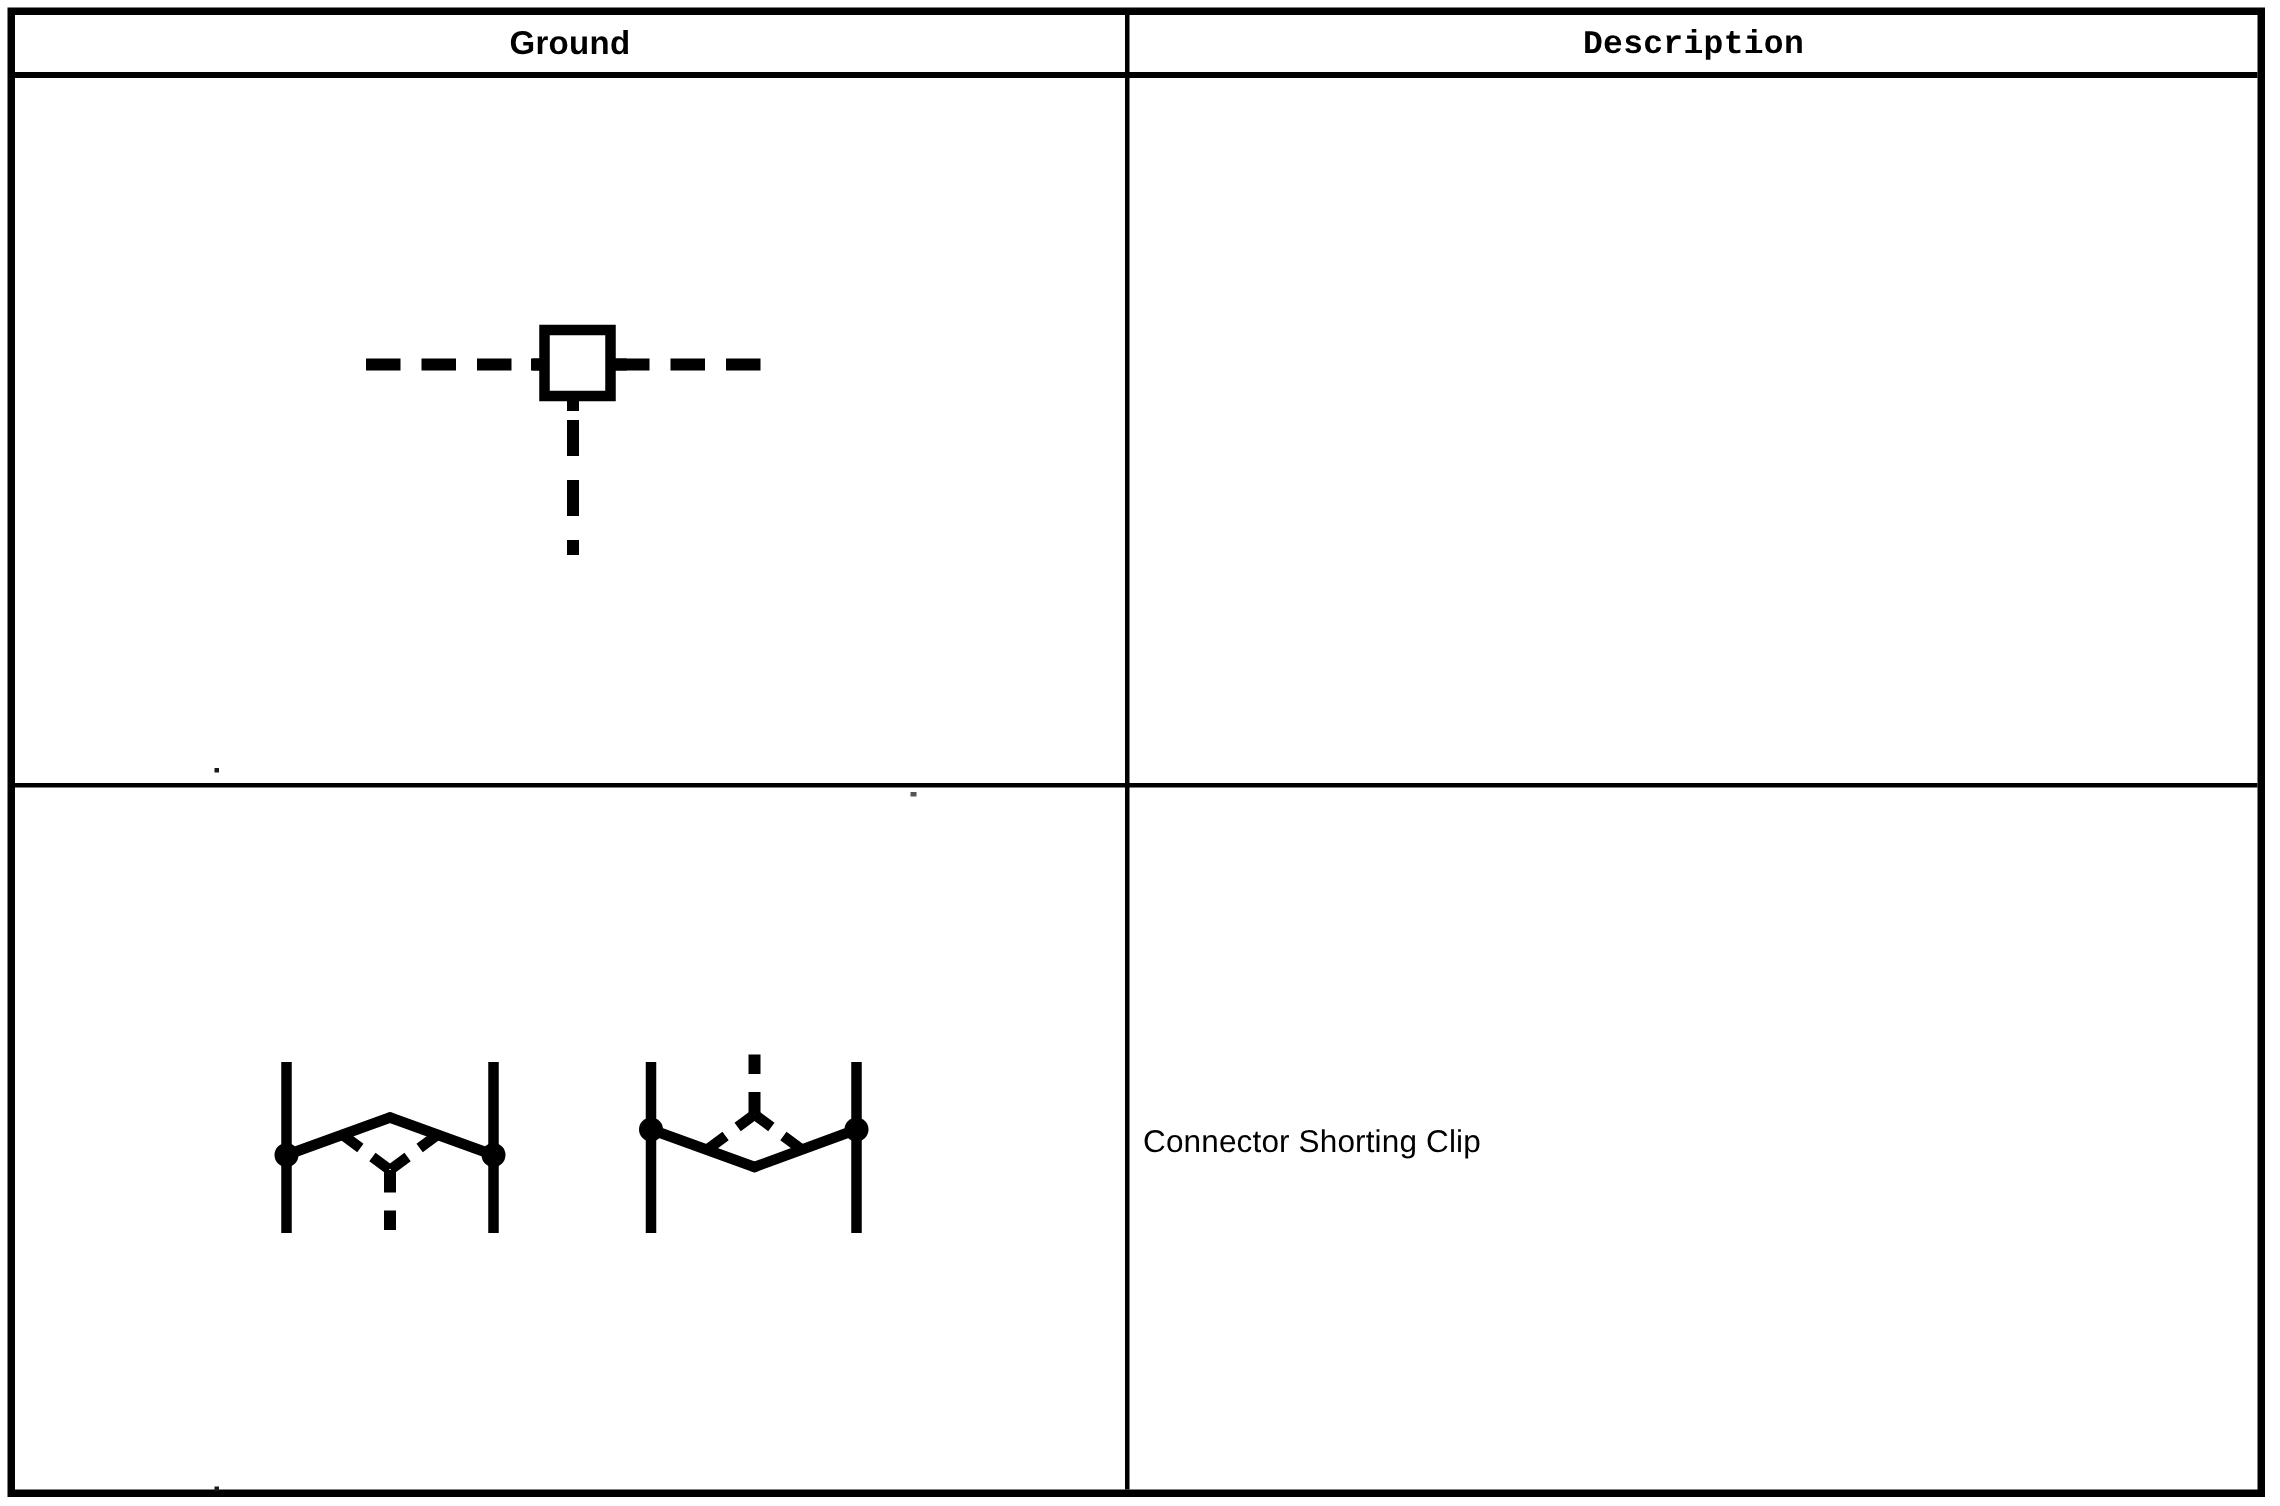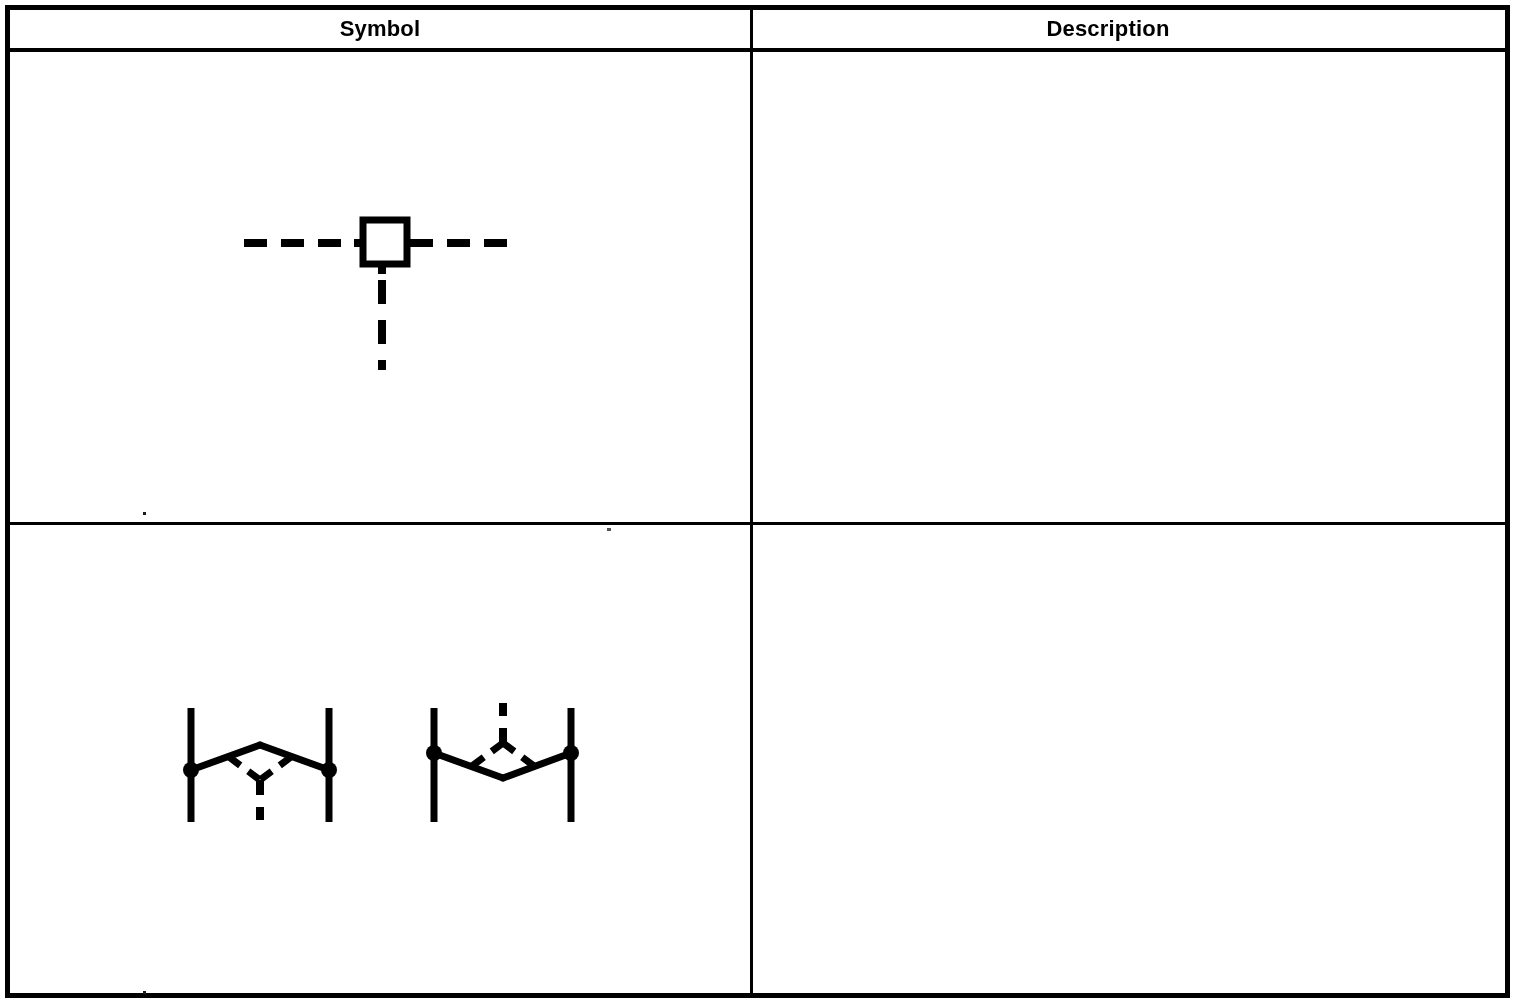--- a/index.html
+++ b/index.html
@@ -77,21 +77,21 @@
     top: 0;
     height: 38px;
     display: flex;
     align-items: center;
     justify-content: center;
     font-size: 22px;
     font-weight: bold;
     letter-spacing: 0.2px;
   }
   .hdr-symbol { left: 0; width: 740px; }
-  .hdr-desc   { left: 722px; width: 752px; }
+  .hdr-desc   { left: 743px; width: 752px; font-family: Liberation Mono, monospace; }
 
   
   .desc-cell {
     position: absolute;
     left: 752px;
     width: 730px;
     display: flex;
     align-items: center;
     font-size: 21px;
     font-weight: normal;
@@ -127,21 +127,21 @@
 
 <div id="page">
 
   <div class="sym-table">
     <div class="table-inner">
 
       <div class="col-divider"></div>
       <div class="header-rule"></div>
       <div class="row-rule"></div>
 
-      <div class="hdr-cell hdr-symbol">Symbol</div>
+      <div class="hdr-cell hdr-symbol">Ground</div>
       <div class="hdr-cell hdr-desc">Description</div>
 
       <div class="sym-cell sym-row1">
         <svg class="sym-svg" width="740" height="470" viewBox="0 0 740 470">
 
           <line x1="234" y1="191" x2="352" y2="191" stroke="#000000" stroke-width="8" stroke-dasharray="23 14" stroke-linecap="butt"></line>
 
           <line x1="400" y1="191" x2="510" y2="191" stroke="#000000" stroke-width="8" stroke-dasharray="23 14" stroke-linecap="butt"></line>
 
           <rect x="344" y="187" width="14" height="8" fill="#000000"></rect>
@@ -188,20 +188,21 @@
             <line x1="561" y1="228" x2="493" y2="253" stroke="#000000" stroke-width="7" stroke-linecap="round"></line>
 
             <line x1="493" y1="218" x2="462" y2="241" stroke="#000000" stroke-width="7" stroke-dasharray="14 10" stroke-linecap="butt"></line>
             <line x1="493" y1="218" x2="524" y2="241" stroke="#000000" stroke-width="7" stroke-dasharray="14 10" stroke-linecap="butt"></line>
 
             <line x1="493" y1="218" x2="493" y2="178" stroke="#000000" stroke-width="8" stroke-dasharray="15 12" stroke-linecap="butt"></line>
           </g>
         </svg>
       </div>
 
+      <div class="desc-cell desc-row2">Connector Shorting Clip</div>
 
     </div>
   </div>
 
   <div class="speck speck-a"></div>
   <div class="speck speck-b"></div>
   <div class="speck speck-c"></div>
 
 </div>
 

